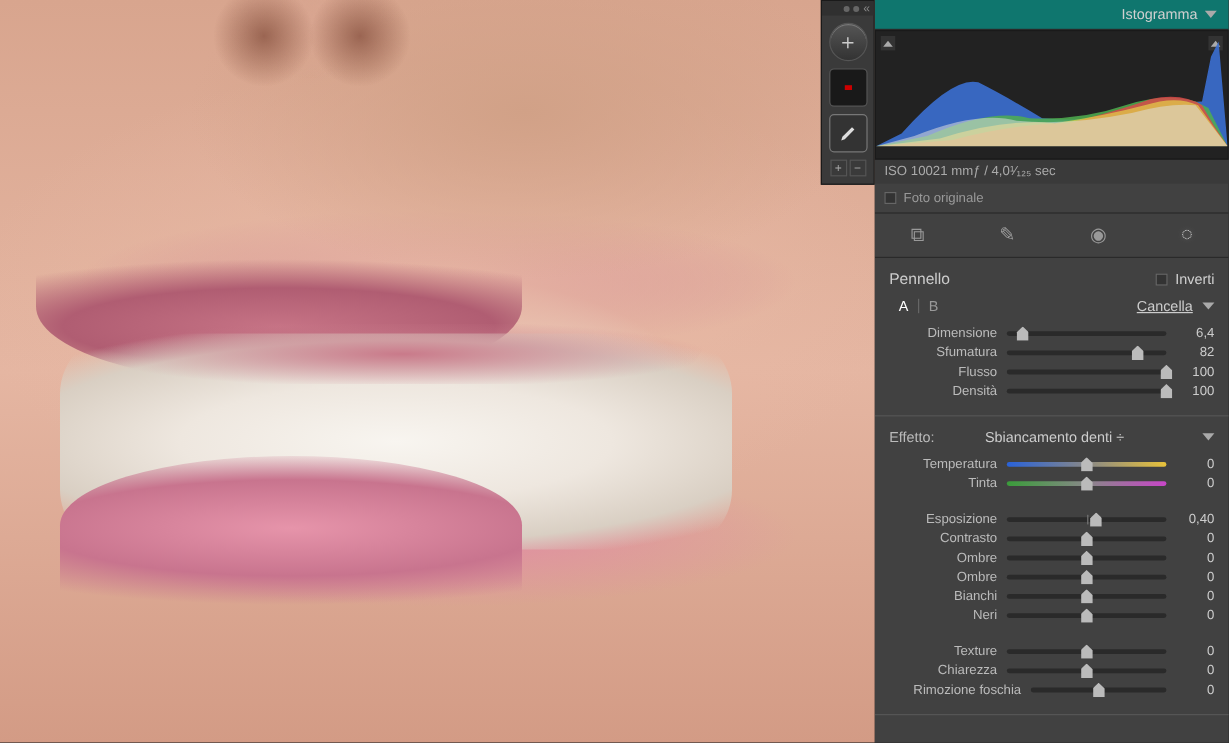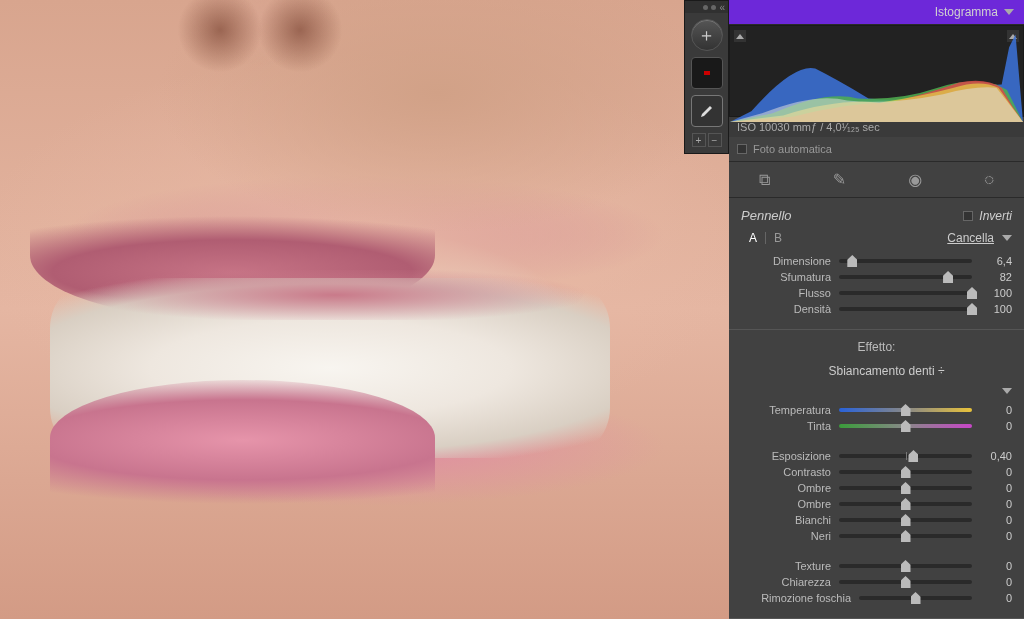--- a/index.html
+++ b/index.html
@@ -35,52 +35,52 @@
 .toolstrip-header { height: 12px; background: #303030; display:flex; align-items:center; justify-content:flex-end; gap:3px; padding-right:3px;}
 .dot { width:5px; height:5px; background:#666; border-radius:50%; }
 .chev { font-size:10px; color:#888; }
 .tool-btn { width: 32px; height: 32px; margin: 6px auto; border: 1px solid #555; border-radius: 4px; background: #444; display:flex; align-items:center; justify-content:center; color:#ccc; font-size:18px; cursor:pointer;}
 .tool-btn.active { background:#333; border-color:#777;}
 .tool-btn.round { border-radius:50%; background:linear-gradient(#555,#333); box-shadow: inset 0 1px 0 #777;}
 .tool-mini-row { display:flex; gap:2px; justify-content:center; margin:6px 4px;}
 .tool-mini { width:14px; height:14px; border:1px solid #555; background:#3a3a3a; font-size:10px; color:#aaa; display:flex;align-items:center;justify-content:center;}
 
 .sidebar { width: 295px; background: #414141; display:flex; flex-direction:column; overflow:hidden;}
-.hist-header { display:flex; justify-content:flex-end; align-items:center; padding:5px 10px; background:#6d28d9; border-bottom:1px solid #2a2a2a; gap:6px;}
+.hist-header { display:flex; justify-content:flex-end; align-items:center; padding:5px 10px; background:#0f766e; border-bottom:1px solid #2a2a2a; gap:6px;}
 .tri { width:0; height:0; border-left:5px solid transparent; border-right:5px solid transparent; }
 .tri-down { border-top:6px solid #aaa; }
 .hist-box { height: 108px; background:#222; margin:0; border:1px solid #1a1a1a; position:relative;}
 .hist-clip { position:absolute; top:4px; width:12px; height:12px; background:#333; display:flex;align-items:center;justify-content:center;}
 .hist-clip.l{left:4px;} .hist-clip.r{right:4px;}
 .hist-clip .tri-up { width:0;height:0;border-left:4px solid transparent;border-right:4px solid transparent;border-bottom:5px solid #aaa;}
 .hist-svg { position:absolute; inset:0; }
 .exif-row { display:flex; padding:4px 8px; font-size:11px; color:#aaa; background:#3a3a3a;}
 .orig-row { display:flex; align-items:center; gap:6px; padding:6px 8px; border-bottom:1px solid #2a2a2a; font-size:11px; color:#999;}
 .checkbox { width:10px; height:10px; border:1px solid #666; background:#333;}
 .mask-icons { display:flex; justify-content:space-between; align-items:center; padding:8px 30px; border-bottom:1px solid #2a2a2a;}
 .mask-icons span{ color:#999; font-size:16px; cursor:pointer;}
 .mask-icons .sel { color:#ddd; filter: drop-shadow(0 0 2px #888);}
 .section { padding:10px 12px; border-bottom:1px solid #555; }
-.sec-head { display:flex; justify-content:space-between; align-items:center; margin-bottom:8px;font-style:italic;}
+.sec-head { display:flex; justify-content:space-between; align-items:center; margin-bottom:8px;}
 .sec-title { color:#ccc; font-size:13px;}
 .ab-row { display:flex; align-items:center; margin-bottom:10px;}
 .ab-item { padding:0 8px; color:#999; cursor:pointer;}
 .ab-item.sel{color:#fff; font-weight:500;}
 .ab-sep{ width:1px; height:12px; background:#666;}
 .cancel { margin-left:auto; color:#ccc; cursor:pointer;text-decoration:underline;}
 .slider-row { display:flex; align-items:center; margin:4px 0; gap:8px;}
 .slider-label { width:90px; text-align:right; color:#bbb; font-size:11px;}
 .slider-track { flex:1; height:4px; background:#2a2a2a; border-radius:2px; position:relative; cursor:pointer;}
 .slider-track.gradient-temp{ background:linear-gradient(90deg,#2962d9,#888,#e8c23a);}
 .slider-track.gradient-tint{ background:linear-gradient(90deg,#3a9c3a,#888,#c846c8);}
 .slider-track.centertick::before{content:"";position:absolute;left:50%;top:-2px;width:1px;height:8px;background:#777;}
 .slider-thumb { position:absolute; top:50%; transform:translate(-50%,-50%); width:10px; height:12px; background:#bbb; clip-path:polygon(50% 0,100% 40%,100% 100%,0 100%,0 40%); }
 .slider-val { width:32px; text-align:right; color:#ccc; font-size:11px;}
 .automask-row { display:flex; justify-content:center; align-items:center; gap:8px; margin-top:6px; color:#bbb; font-size:11px;}
-.effect-row { display:flex; align-items:center; margin-bottom:10px; gap:10px;flex-direction:column;}
+.effect-row { display:flex; align-items:center; margin-bottom:10px; gap:22px;}
 .effect-label{color:#bbb;}
 .effect-val{ margin-left:20px; color:#ccc; cursor:pointer;}
 .spacer{height:10px;}
 </style>
 </head>
 <body>
 
 <div class="photo-area">
   <div class="photo-bg"></div>
   <div class="nose"></div>
@@ -128,27 +128,27 @@
     <svg class="hist-svg" viewBox="0 0 275 90" preserveAspectRatio="none">
       <path d="M0 90 L20 80 Q60 35 80 40 Q100 50 130 68 Q170 72 210 62 Q240 55 255 55 L262 20 L268 8 L275 90 Z" fill="#3b6fd1" opacity="0.9"></path>
       <path d="M0 90 L40 82 Q90 60 120 68 Q160 70 195 58 Q225 48 250 55 L260 60 L275 90 Z" fill="#4fae4f" opacity="0.85"></path>
       <path d="M0 90 L60 85 Q110 72 150 72 Q190 62 215 53 Q240 48 255 58 L265 75 L275 90 Z" fill="#d94a4a" opacity="0.85"></path>
       <path d="M0 90 L50 84 Q100 68 140 72 Q180 66 210 58 Q235 50 252 58 L262 72 L275 90 Z" fill="#e6d24a" opacity="0.7"></path>
       <path d="M0 90 L30 82 Q80 62 110 70 Q150 74 200 64 Q230 56 250 58 L258 68 L275 90 Z" fill="#ddd" opacity="0.55"></path>
     </svg>
   </div>
   <div class="exif-row">
     <span>ISO 100</span>
-    <span>30 mm</span>
+    <span>21 mm</span>
     <span>ƒ / 4,0</span>
     <span>¹⁄₁₂₅ sec</span>
   </div>
   <div class="orig-row">
     <span class="checkbox"></span>
-    <span>Foto automatica</span>
+    <span>Foto originale</span>
   </div>
   <div class="mask-icons">
     <span>⧉</span>
     <span>✎</span>
     <span>◉</span>
     <span class="sel">◌</span>
   </div>
 
   <div class="section">
     <div class="sec-head">

